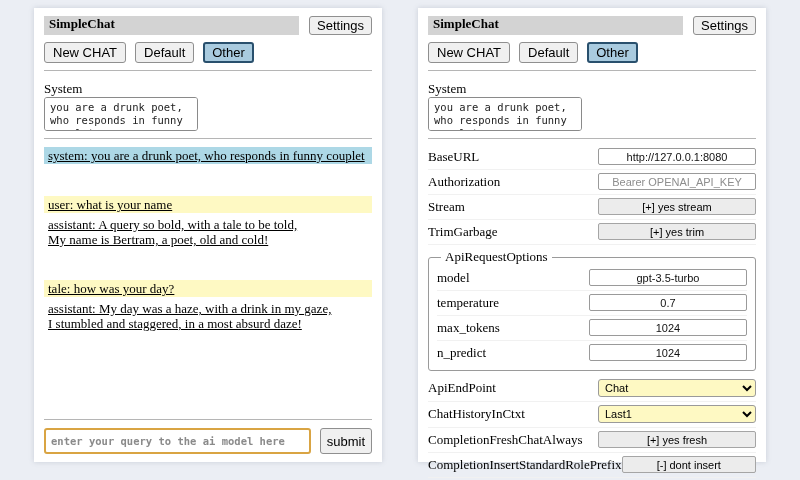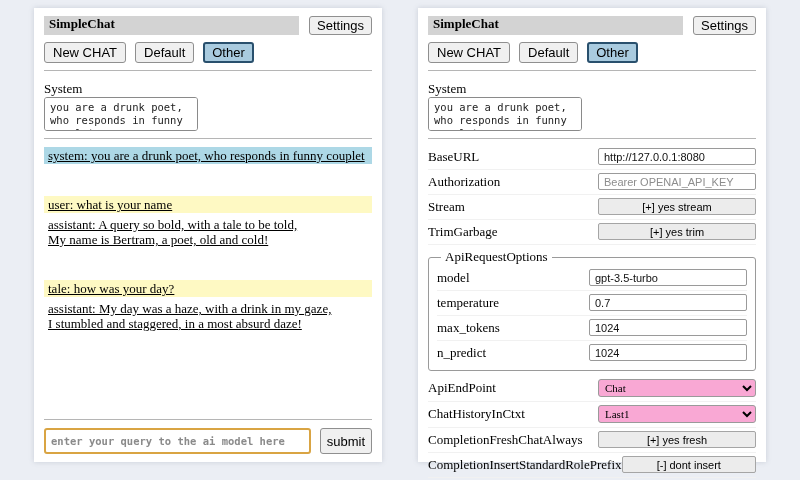--- a/index.html
+++ b/index.html
@@ -86,34 +86,34 @@
     display: flex; align-items: center; justify-content: space-between;
     padding: 3px 0 4px 0;
     border-bottom: 1px solid #f1f1f1;
   }
   .srow .lbl { font-size: 13px; }
   .ctrl { width: 158px; }
   input.ctrl {
     font-family: "Liberation Sans", sans-serif;
     font-size: 11px; height: 17px;
     border: 1px solid #9a9a9a; border-radius: 2px;
-    padding: 1px 5px; color: #111; outline: none;
+    padding: 1px 5px; color: #111; outline: none; text-align: center;
   }
   input.ctrl::placeholder { color: #8d8d8d; }
   button.ctrl {
     font-family: "Liberation Sans", sans-serif;
     font-size: 11px; height: 17px;
     background: #ececec;
     border: 1px solid #a5a5a5; border-radius: 2px;
     cursor: pointer;
   }
   select.ctrl {
-    font-family: Liberation Serif, serif;
+    font-family: Liberation Sans, sans-serif;
     font-size: 11px; height: 18px;
-    background: #f9a8d4;
+    background: #fef9c3;
     border: 1px solid #9a9a9a; border-radius: 3px;
     padding: 0 2px;
   }
   fieldset.api-options {
     border: 1px solid #9a9a9a; border-radius: 3px;
     margin: 4px 0 5px 0;
     padding: 1px 8px 5px 8px;
   }
   fieldset.api-options legend { font-size: 13px; padding: 0 4px; margin-left: 4px; }
   fieldset .srow:last-child { border-bottom: none; }

